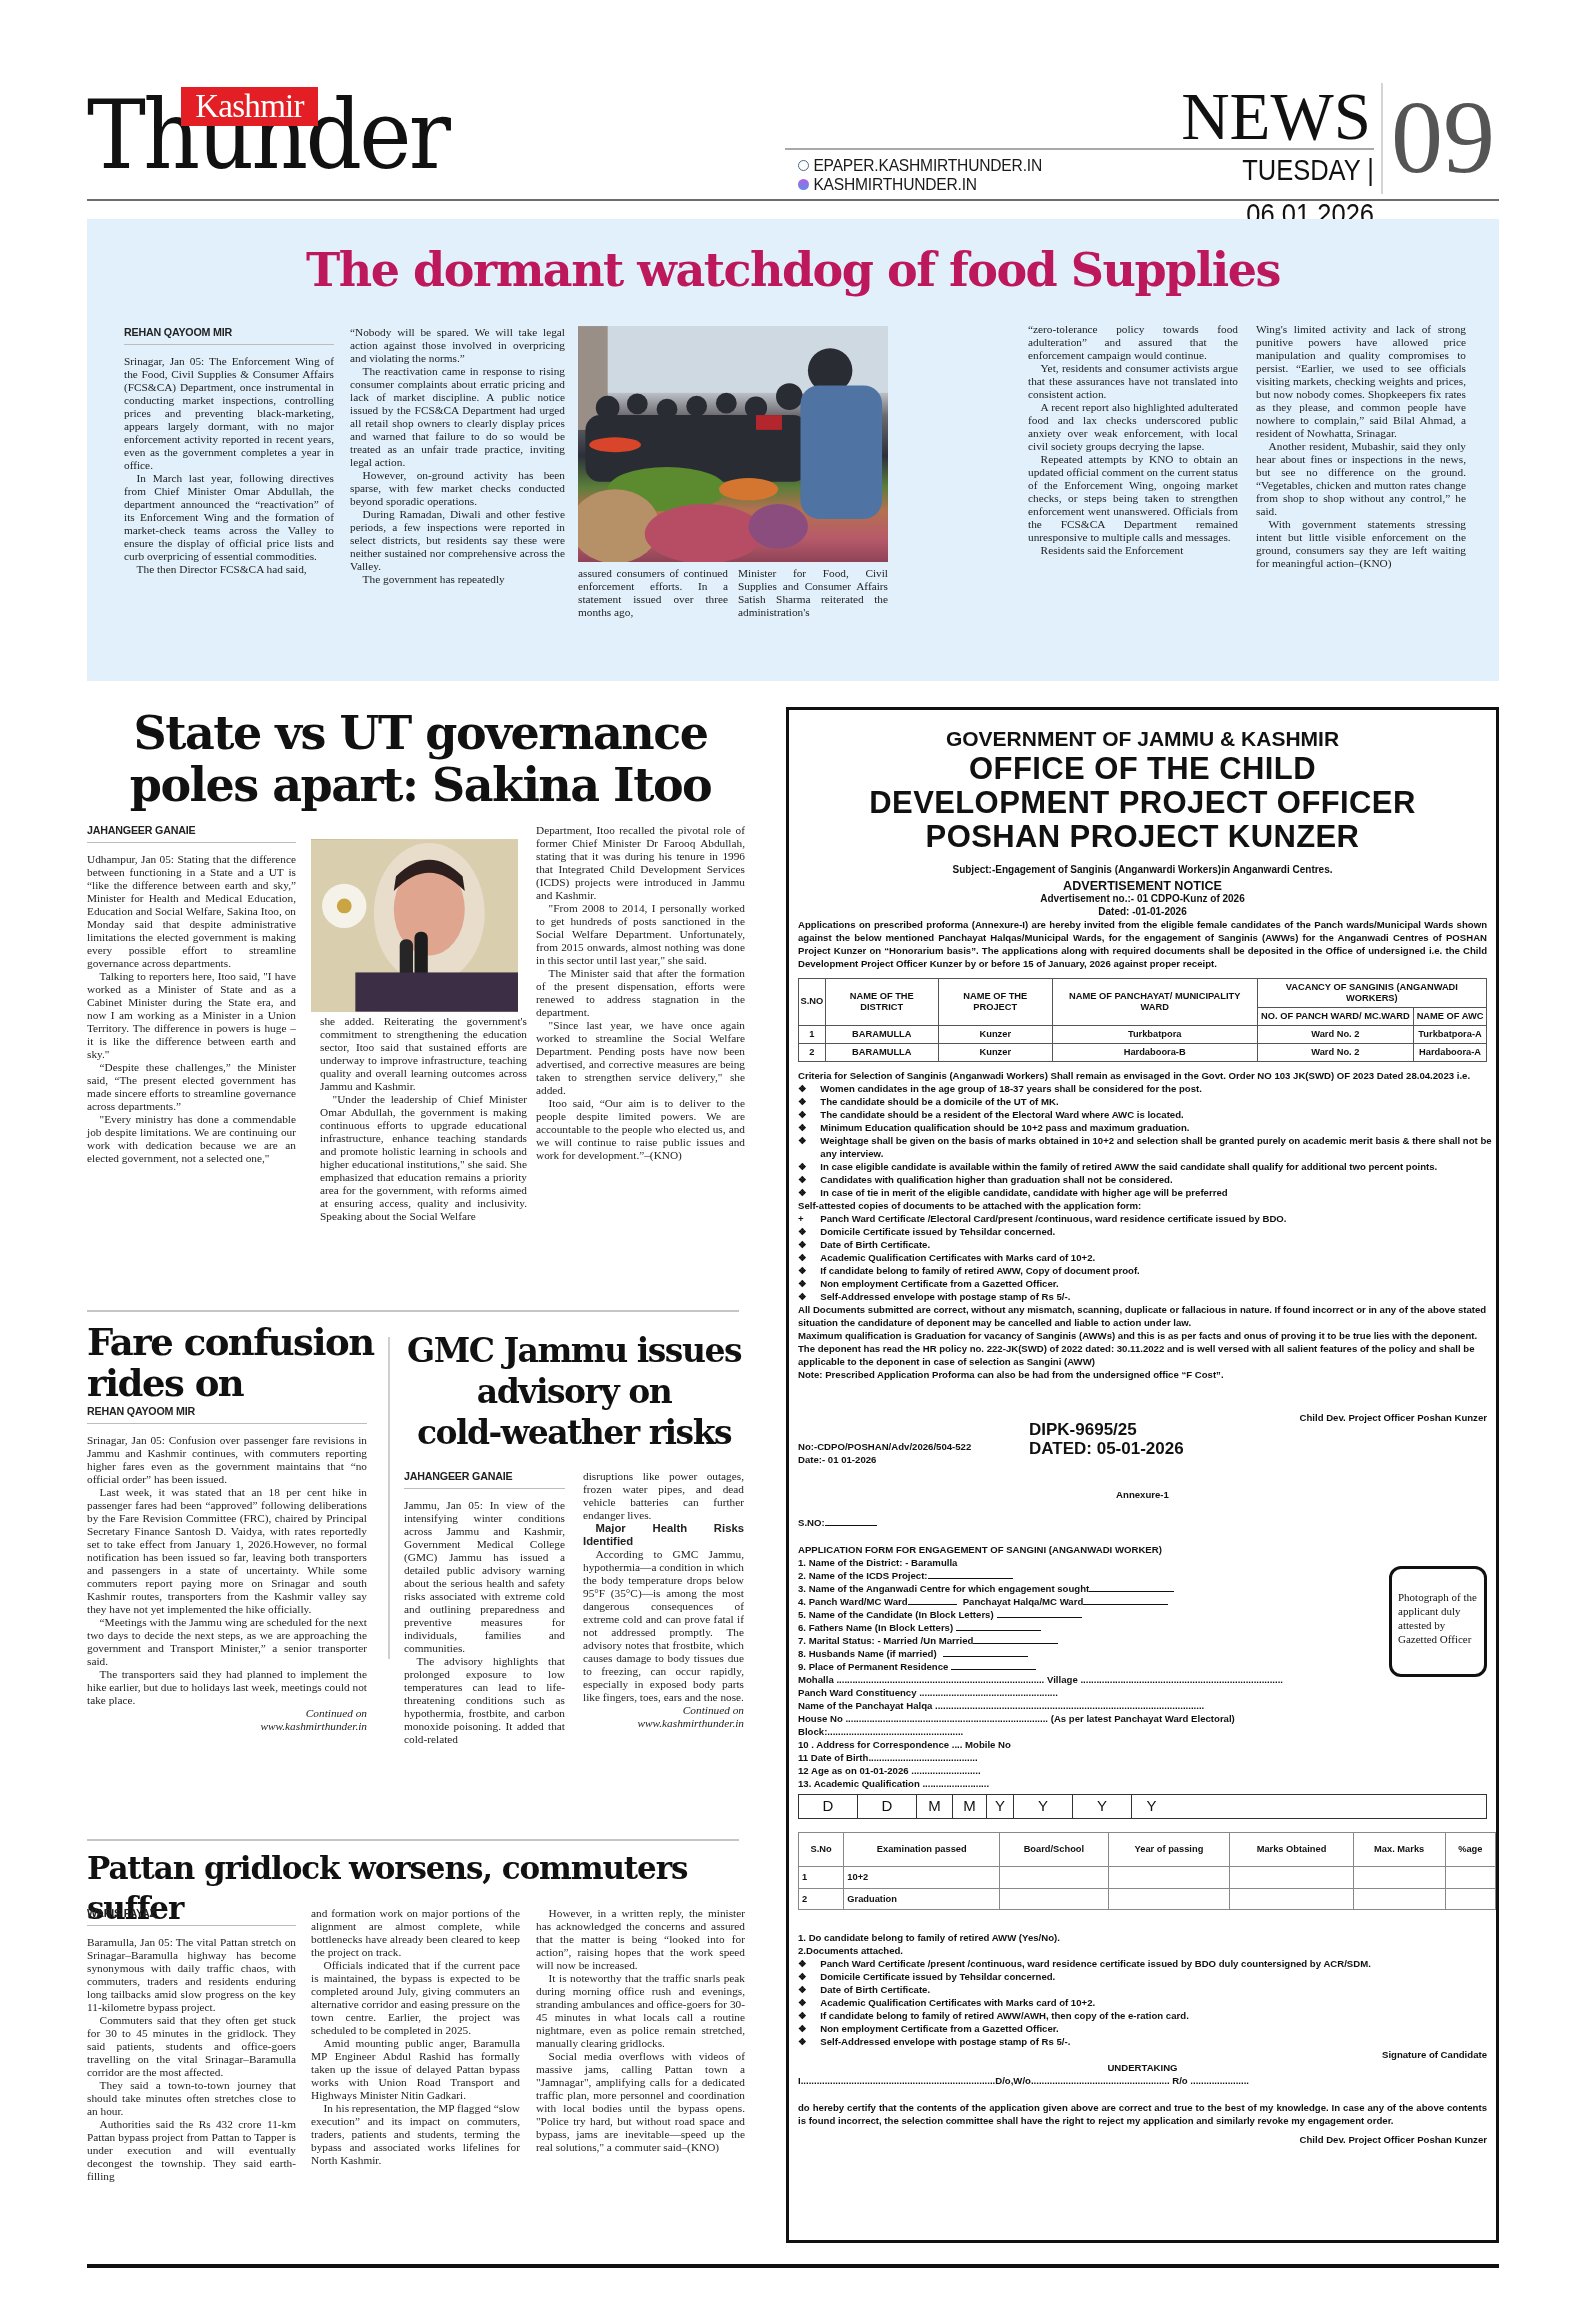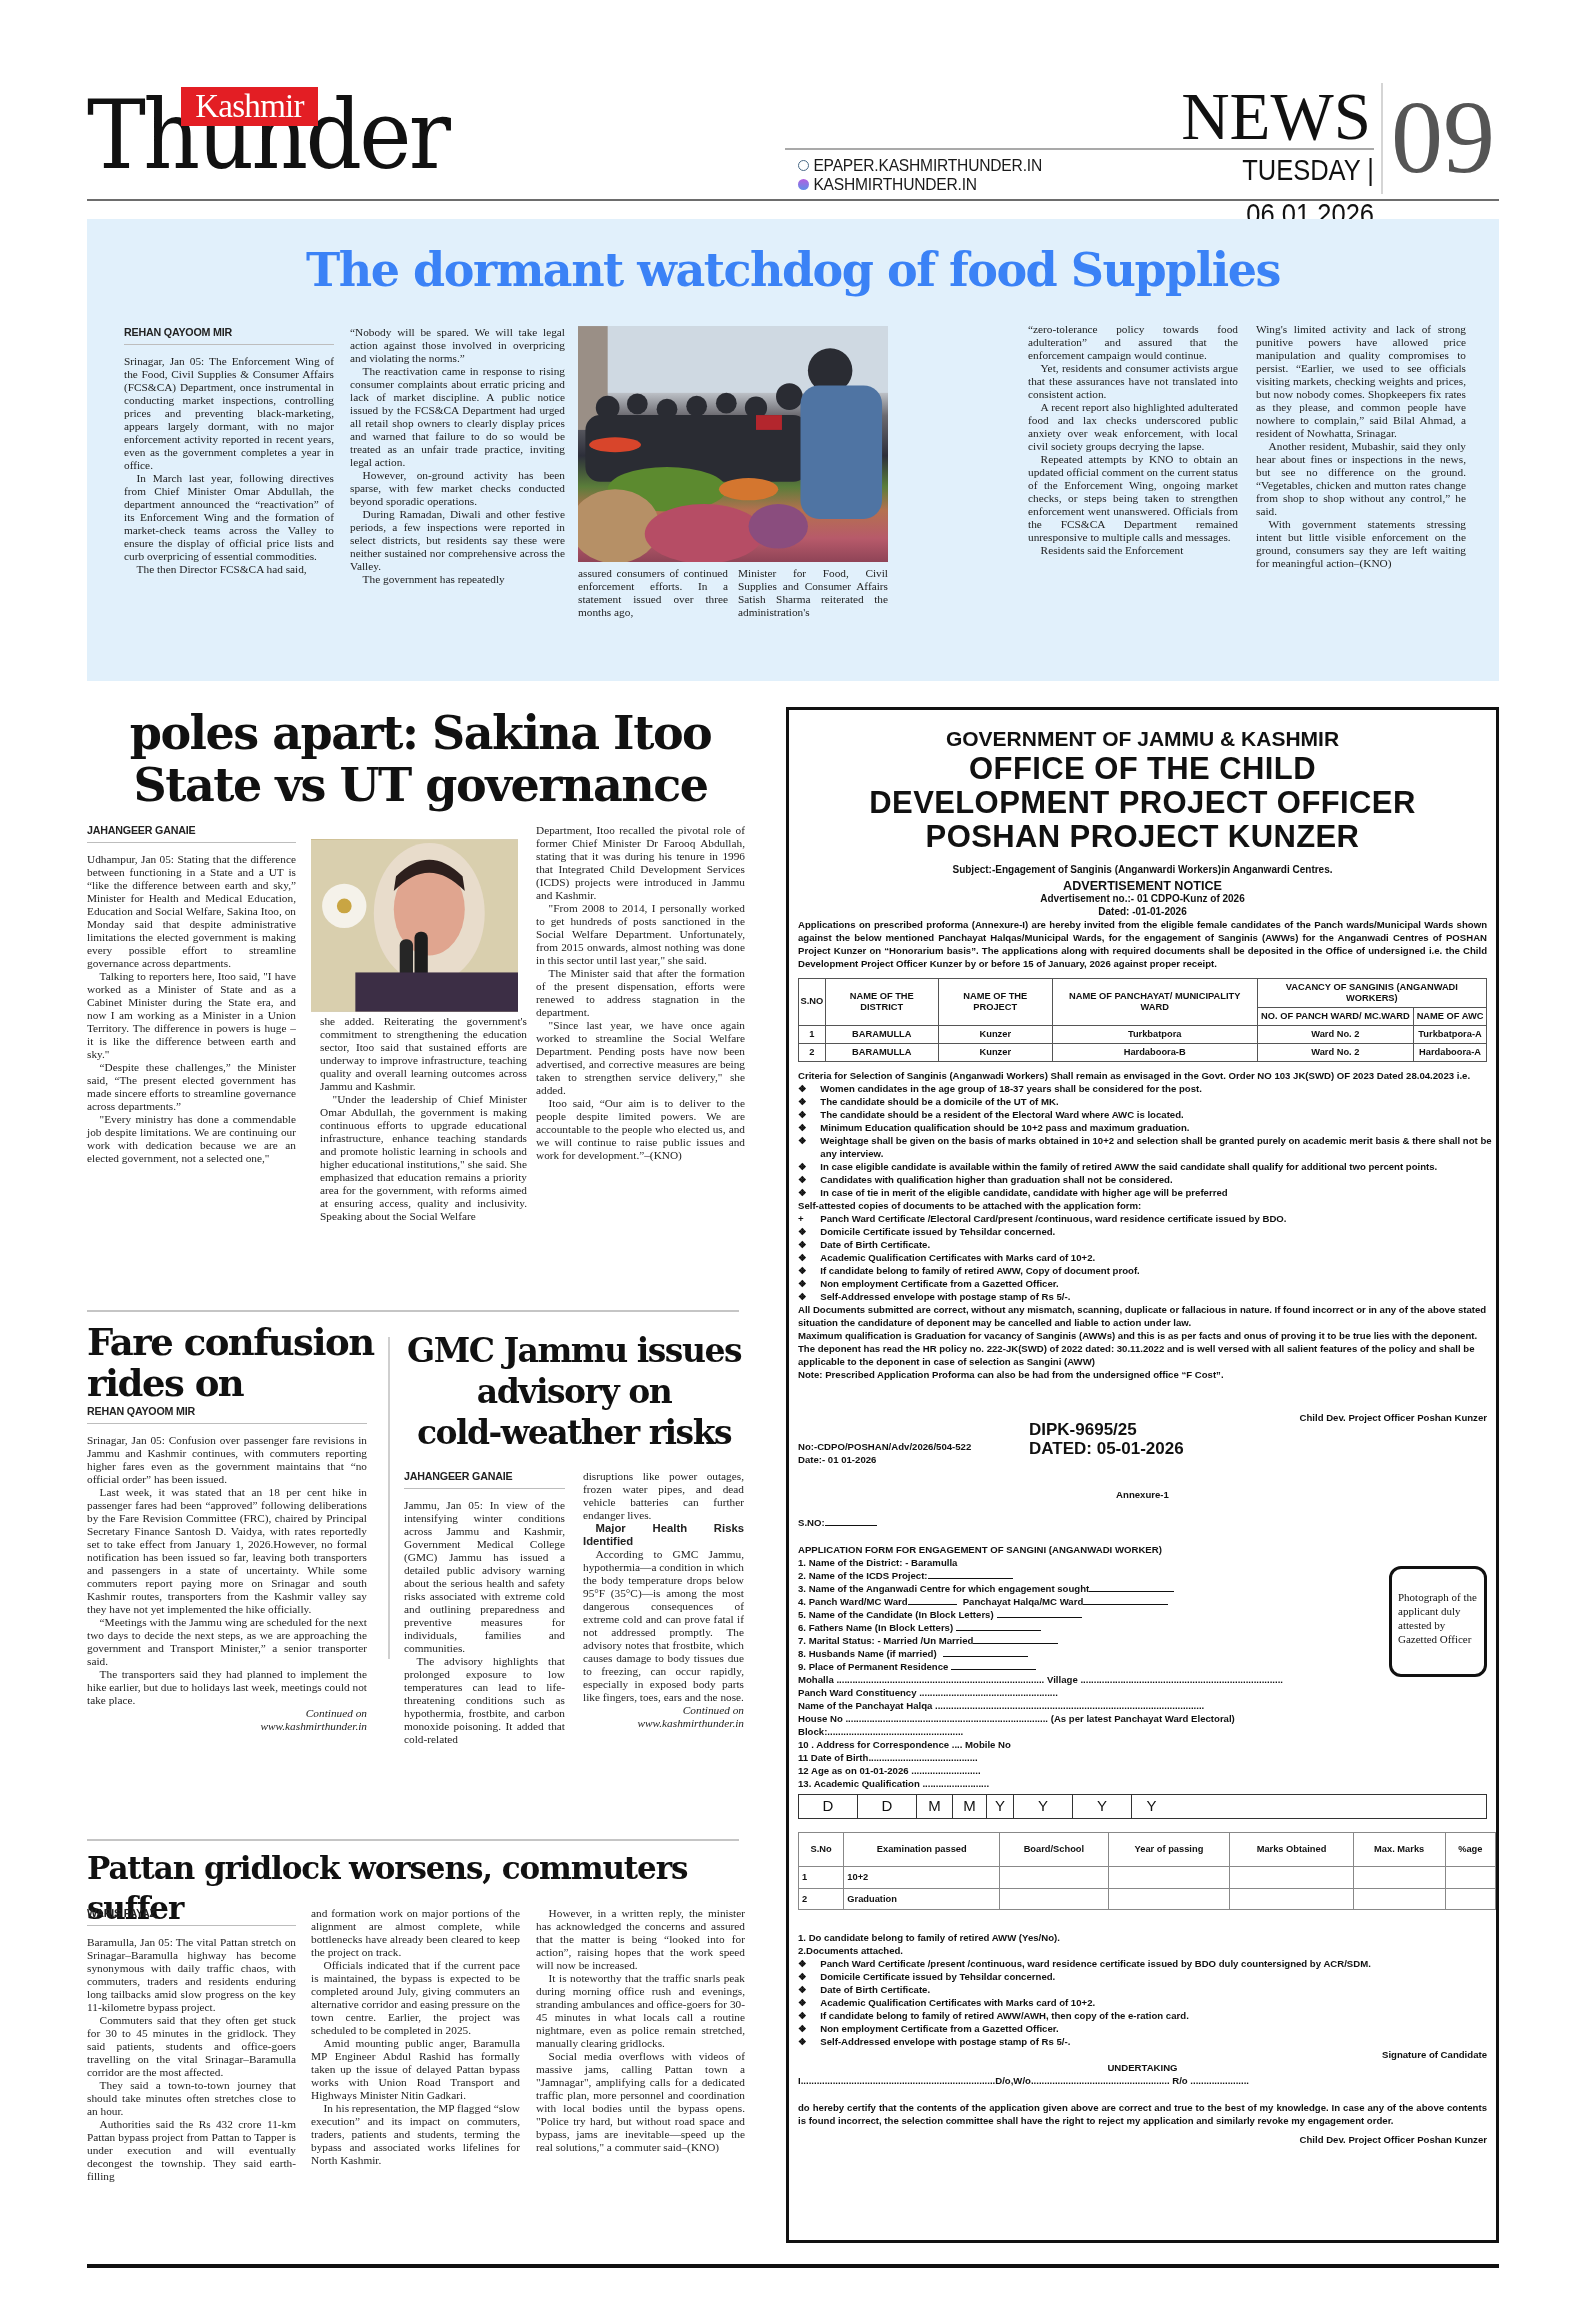--- a/index.html
+++ b/index.html
@@ -38,21 +38,21 @@
   .date-line {
     left: 1089px; top: 148px; width: 285px; text-align: right;
     font-family: "Liberation Sans", sans-serif; font-size: 30px; line-height: 44px; color: #111;
     transform: scaleX(0.85); transform-origin: right center;
   }
 
   
   .feature-box { left: 87px; top: 219px; width: 1412px; height: 462px; background: #e1f0fb; }
   .feature-title {
     left: 87px; top: 244px; width: 1412px; text-align: center;
-    font-family: "DejaVu Serif", serif; font-weight: bold; font-size: 46px; line-height: 53px; color: #3b82f6;
+    font-family: "DejaVu Serif", serif; font-weight: bold; font-size: 46px; line-height: 53px; color: #be185d;
     letter-spacing: -1.5px;
   }
   .col { font-family: "Liberation Serif", serif; font-size: 11.3px; line-height: 13px; text-align: justify; color: #222; }
   .col p { text-indent: 12.6px; }
   .col p.noindent { text-indent: 0; }
   .byline {
     font-family: "Liberation Sans", sans-serif; font-weight: bold; font-size: 10.7px; line-height: 13.3px;
     color: #222; padding-bottom: 4.4px; border-bottom: 1.5px solid #bdbdbd; margin-bottom: 10.4px; letter-spacing: -0.2px;
   }
   .photo-market {
@@ -175,22 +175,22 @@
   <p>Repeated attempts by KNO to obtain an updated official comment on the current status of the Enforcement Wing, ongoing market checks, or steps being taken to strengthen enforcement went unanswered. Officials from the FCS&amp;CA Department remained unresponsive to multiple calls and messages.</p>
   <p>Residents said the Enforcement</p>
 </div>
 <div class="abs col" style="left:1256px;top:323px;width:210px;">
   <p class="noindent">Wing's limited activity and lack of strong punitive powers have allowed price manipulation and quality compromises to persist. “Earlier, we used to see officials visiting markets, checking weights and prices, but now nobody comes. Shopkeepers fix rates as they please, and common people have nowhere to complain,” said Bilal Ahmad, a resident of Nowhatta, Srinagar.</p>
   <p>Another resident, Mubashir, said they only hear about fines or inspections in the news, but see no difference on the ground. “Vegetables, chicken and mutton rates change from shop to shop without any control,” he said.</p>
   <p>With government statements stressing intent but little visible enforcement on the ground, consumers say they are left waiting for meaningful action–(KNO)</p>
 </div>
 
 <div class="abs h-big itoo-title">
+  <div>State vs UT governance</div>
   <div>poles apart: Sakina Itoo</div>
-  <div>State vs UT governance</div>
 </div>
 <div class="abs col" style="left:87px;top:824px;width:209px;">
   <div class="byline">JAHANGEER GANAIE</div>
   <p class="noindent">Udhampur, Jan 05: Stating that the difference between functioning in a State and a UT is “like the difference between earth and sky,” Minister for Health and Medical Education, Education and Social Welfare, Sakina Itoo, on Monday said that despite administrative limitations the elected government is making every possible effort to streamline governance across departments.</p>
   <p>Talking to reporters here, Itoo said, "I have worked as a Minister of State and as a Cabinet Minister during the State era, and now I am working as a Minister in a Union Territory. The difference in powers is huge – it is like the difference between earth and sky."</p>
   <p>“Despite these challenges,” the Minister said, “The present elected government has made sincere efforts to streamline governance across departments.”</p>
   <p>"Every ministry has done a commendable job despite limitations. We are continuing our work with dedication because we are an elected government, not a selected one,"</p>
 </div>
 <div class="abs photo-itoo">
   <svg width="207" height="173" viewBox="0 0 280 233">

